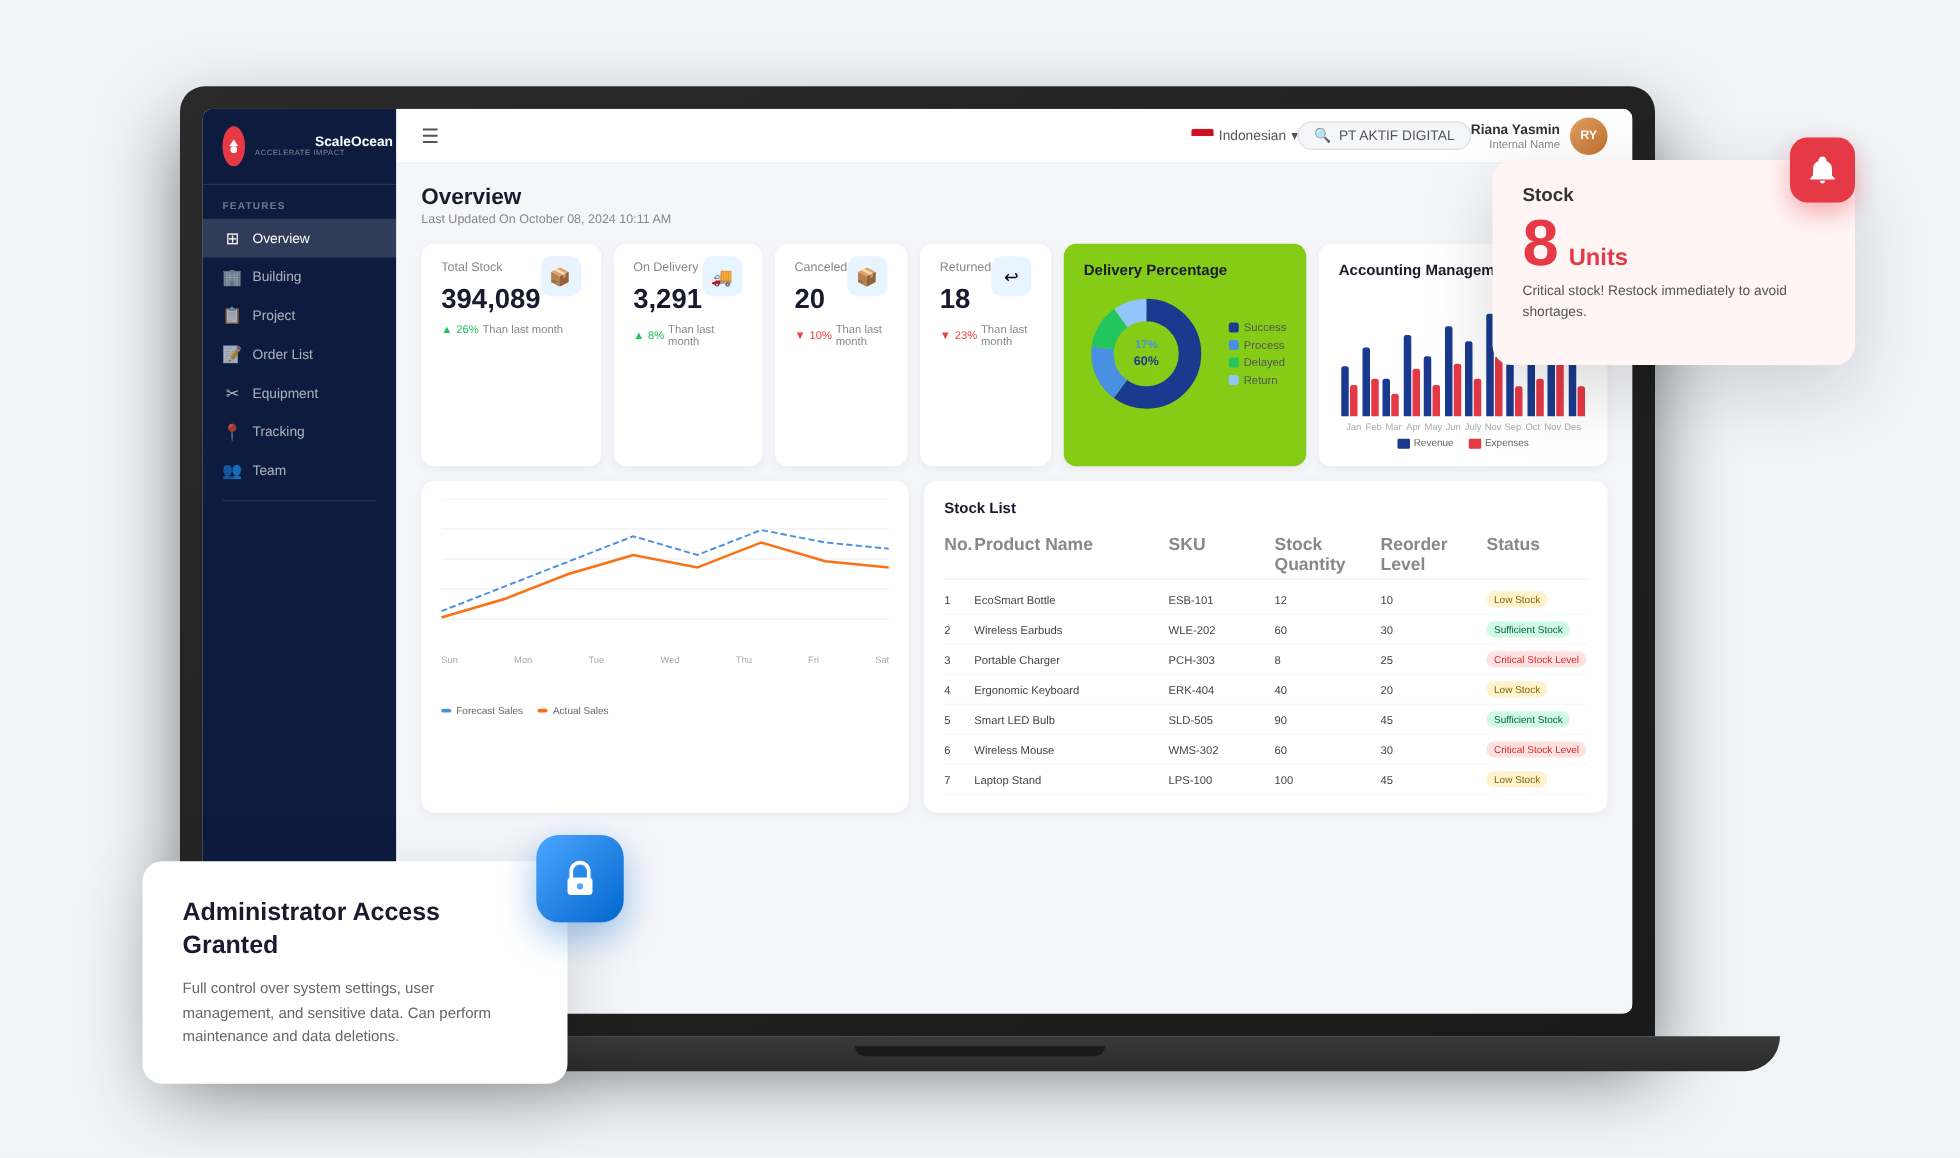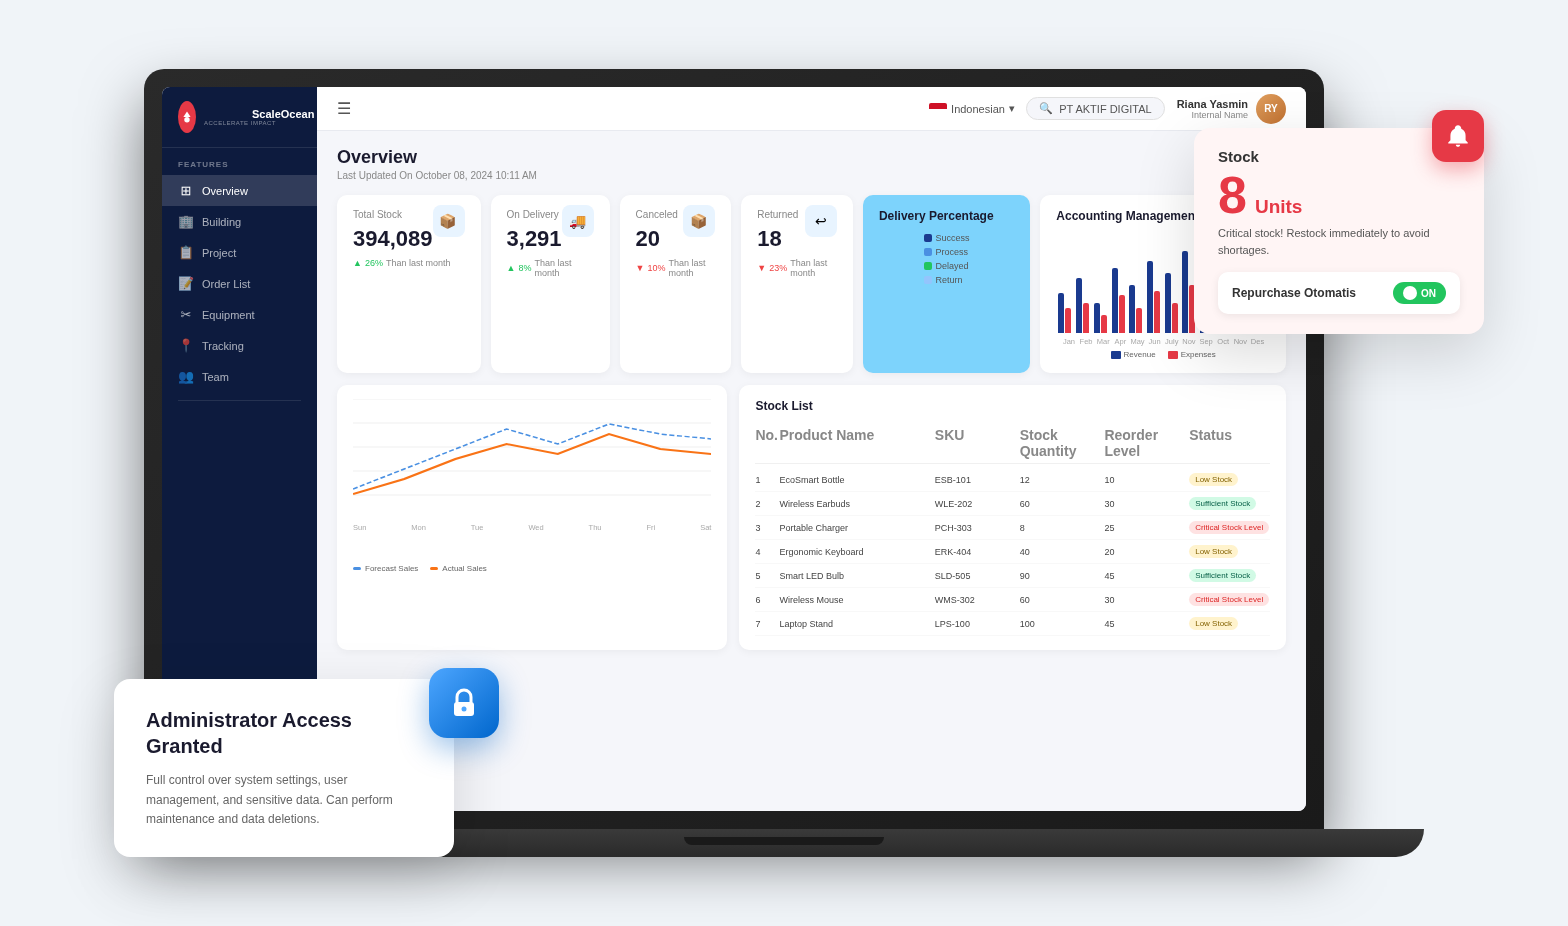--- a/index.html
+++ b/index.html
@@ -173,21 +173,20 @@
 
     .hamburger {
       color: #555;
       font-size: 16px;
       cursor: pointer;
     }
 
     .top-bar-right {
       display: flex;
       align-items: center;
-      gap: 12px;
     }
 
     .lang-selector {
       display: flex;
       align-items: center;
       gap: 4px;
       font-size: 11px;
       color: #555;
       cursor: pointer;
     }
@@ -291,21 +290,21 @@
       background: #e8f4ff;
       display: flex;
       align-items: center;
       justify-content: center;
       font-size: 14px;
       margin-top: -4px;
     }
 
     
     .delivery-card {
-      background: #7dd3fc;
+      background: #84cc16;
       border-radius: 10px;
       padding: 14px 16px;
       box-shadow: 0 2px 8px rgba(0,0,0,0.05);
     }
 
     .card-title {
       font-size: 12px;
       font-weight: 600;
       color: #1a1a2e;
       margin-bottom: 10px;
@@ -571,21 +570,21 @@
       width: 8px;
       height: 3px;
       border-radius: 2px;
     }
   </style>
 </head>
 <body>
 
 <div class="laptop-wrapper">
 
-  <div class="admin-card" style="position:absolute; bottom:41px; left:-20px; z-index:10;">
+  <div class="admin-card" style="position:absolute; bottom:31px; left:-20px; z-index:10;">
     <div style="font-size:20px;font-weight:800;color:#1a1a2e;margin-bottom:12px;line-height:1.3;">Administrator Access Granted</div>
     <div style="font-size:12px;color:#666;line-height:1.6;">Full control over system settings, user management, and sensitive data. Can perform maintenance and data deletions.</div>
   </div>
 
   <div class="lock-icon-wrapper" style="position:absolute;bottom:160px;left:295px;z-index:11;">
     <svg width="36" height="36" viewBox="0 0 36 36" fill="none">
       <rect x="8" y="17" width="20" height="14" rx="3" fill="white"></rect>
       <path d="M11 17v-5a7 7 0 0114 0v5" stroke="white" stroke-width="3" fill="none" stroke-linecap="round"></path>
       <circle cx="18" cy="24" r="2.5" fill="#4da6ff"></circle>
     </svg>
@@ -597,27 +596,20 @@
       <svg width="26" height="26" viewBox="0 0 24 24" fill="white">
         <path d="M12 2C10.3 2 9 3.3 9 5v.29A7 7 0 005 12v4l-2 2v1h18v-1l-2-2v-4a7 7 0 00-4-6.71V5c0-1.7-1.3-3-3-3zm0 20c1.1 0 2-.9 2-2h-4c0 1.1.9 2 2 2z"></path>
       </svg>
     </div>
     <div style="font-size:15px;font-weight:600;color:#333;margin-bottom:4px;">Stock</div>
     <div style="display:flex;align-items:baseline;gap:8px;margin-bottom:4px;">
       <span style="font-size:52px;font-weight:900;color:#e63946;line-height:1;">8</span>
       <span style="font-size:19px;font-weight:700;color:#e63946;">Units</span>
     </div>
     <div style="font-size:11px;color:#555;margin-bottom:14px;line-height:1.5;">Critical stock! Restock immediately to avoid shortages.</div>
-    <div class="repurchase-row">
-      <span style="font-size:12px;font-weight:600;color:#333;">Repurchase Otomatis</span>
-      <div class="toggle-on">
-        <div class="toggle-circle"></div>
-        <span>ON</span>
-      </div>
-    </div>
   </div>
 
   <div style="position:relative;z-index:5;">
     <div class="laptop-body">
       <div class="laptop-screen">
         <div class="app-container">
 
           <div class="sidebar">
             <div class="sidebar-logo">
               <div class="logo-icon">
@@ -769,20 +761,34 @@
                   <div class="stat-change down">
                     <span>▼</span>
                       <span>23%</span>
                       <span style="color:#888">Than last month</span>
                   </div>
                 </div>
 
                 <div class="delivery-card">
                   <div class="card-title">Delivery Percentage</div>
                   <div class="donut-wrapper">
+                    <div class="donut-chart">
+                      <svg width="100" height="100" viewBox="0 0 100 100">
+
+                        <circle cx="50" cy="50" r="35" fill="none" stroke="#1a3a8f" stroke-width="18" stroke-dasharray="131.9 87.9" stroke-dashoffset="0" transform="rotate(-90 50 50)"></circle>
+
+                        <circle cx="50" cy="50" r="35" fill="none" stroke="#4a90e2" stroke-width="18" stroke-dasharray="37.4 182.4" stroke-dashoffset="-131.9" transform="rotate(-90 50 50)"></circle>
+
+                        <circle cx="50" cy="50" r="35" fill="none" stroke="#22c55e" stroke-width="18" stroke-dasharray="28.6 191.2" stroke-dashoffset="-169.3" transform="rotate(-90 50 50)"></circle>
+
+                        <circle cx="50" cy="50" r="35" fill="none" stroke="#93c5fd" stroke-width="18" stroke-dasharray="22 197.8" stroke-dashoffset="-197.9" transform="rotate(-90 50 50)"></circle>
+                        <text x="50" y="45" text-anchor="middle" font-size="9" fill="#4a90e2" font-weight="600">17%</text>
+                        <text x="50" y="59" text-anchor="middle" font-size="10" fill="#1a3a8f" font-weight="700">60%</text>
+                      </svg>
+                    </div>
                     <div class="donut-legend">
                       <div class="legend-item">
                         <div class="legend-dot" style="background:#1a3a8f;"></div>
                         <span>Success</span>
                       </div>
                       <div class="legend-item">
                         <div class="legend-dot" style="background:#4a90e2;"></div>
                         <span>Process</span>
                       </div>
                       <div class="legend-item">

